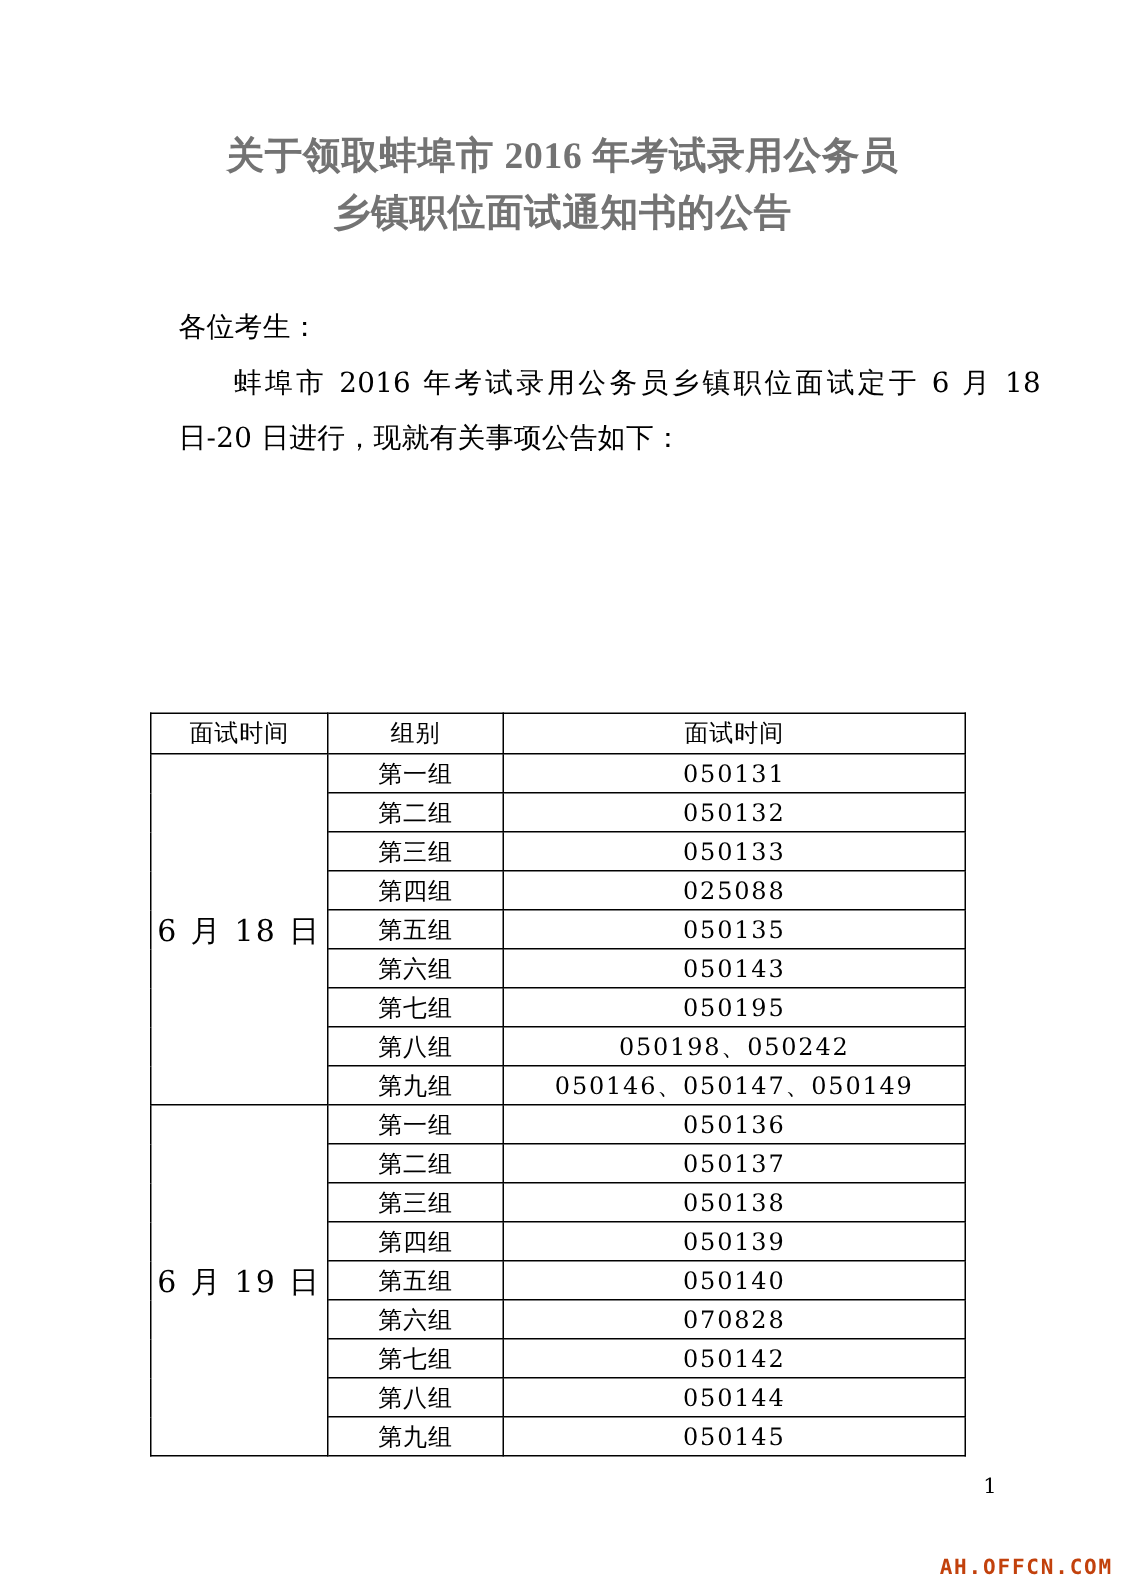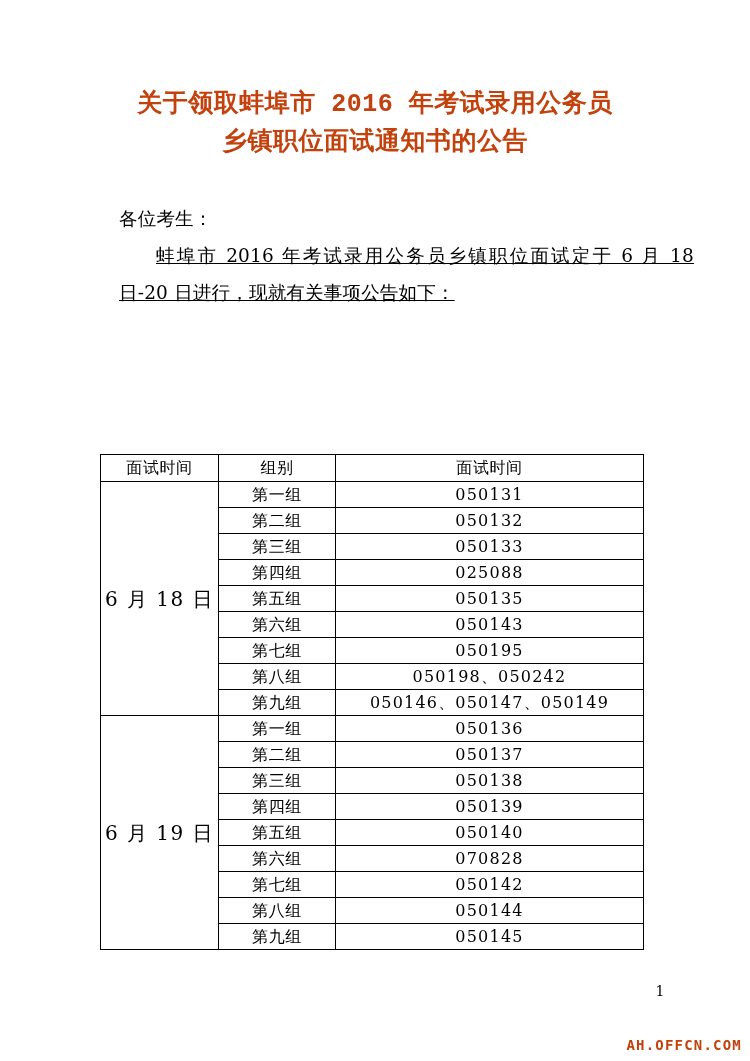--- a/index.html
+++ b/index.html
@@ -26,22 +26,22 @@
 
   
   .title-block {
     position: absolute;
     top: 86px;
     left: 0;
     width: 750px;
     text-align: center;
   }
   .title-line {
-    color: #c2410c;
-    font-family: Liberation Mono, monospace;
+    color: #737373;
+    font-family: Liberation Serif, serif;
     font-weight: bold;
     font-size: 25px;
     line-height: 38px;
     letter-spacing: 0.5px;
     white-space: nowrap;
   }
 
   
   .body-block {
     position: absolute;
@@ -53,31 +53,30 @@
   .para {
     font-size: 18.5px;
     line-height: 37px;
     text-align: justify;
     text-justify: inter-ideograph;
     letter-spacing: 0.2px;
     margin: 0;
   }
   .para.indent {
     text-indent: 2em;
-    text-decoration: underline;
   }
   .para.salutation {
     text-indent: 0;
     margin-bottom: 0px;
   }
 
   
   .table-wrap {
     position: absolute;
-    top: 454px;
+    top: 475px;
     left: 100px;
     width: 543px;
   }
   table.codes {
     border-collapse: collapse;
     width: 543px;
     table-layout: fixed;
   }
   table.codes col.c-time  { width: 118px; }
   table.codes col.c-group { width: 117px; }

